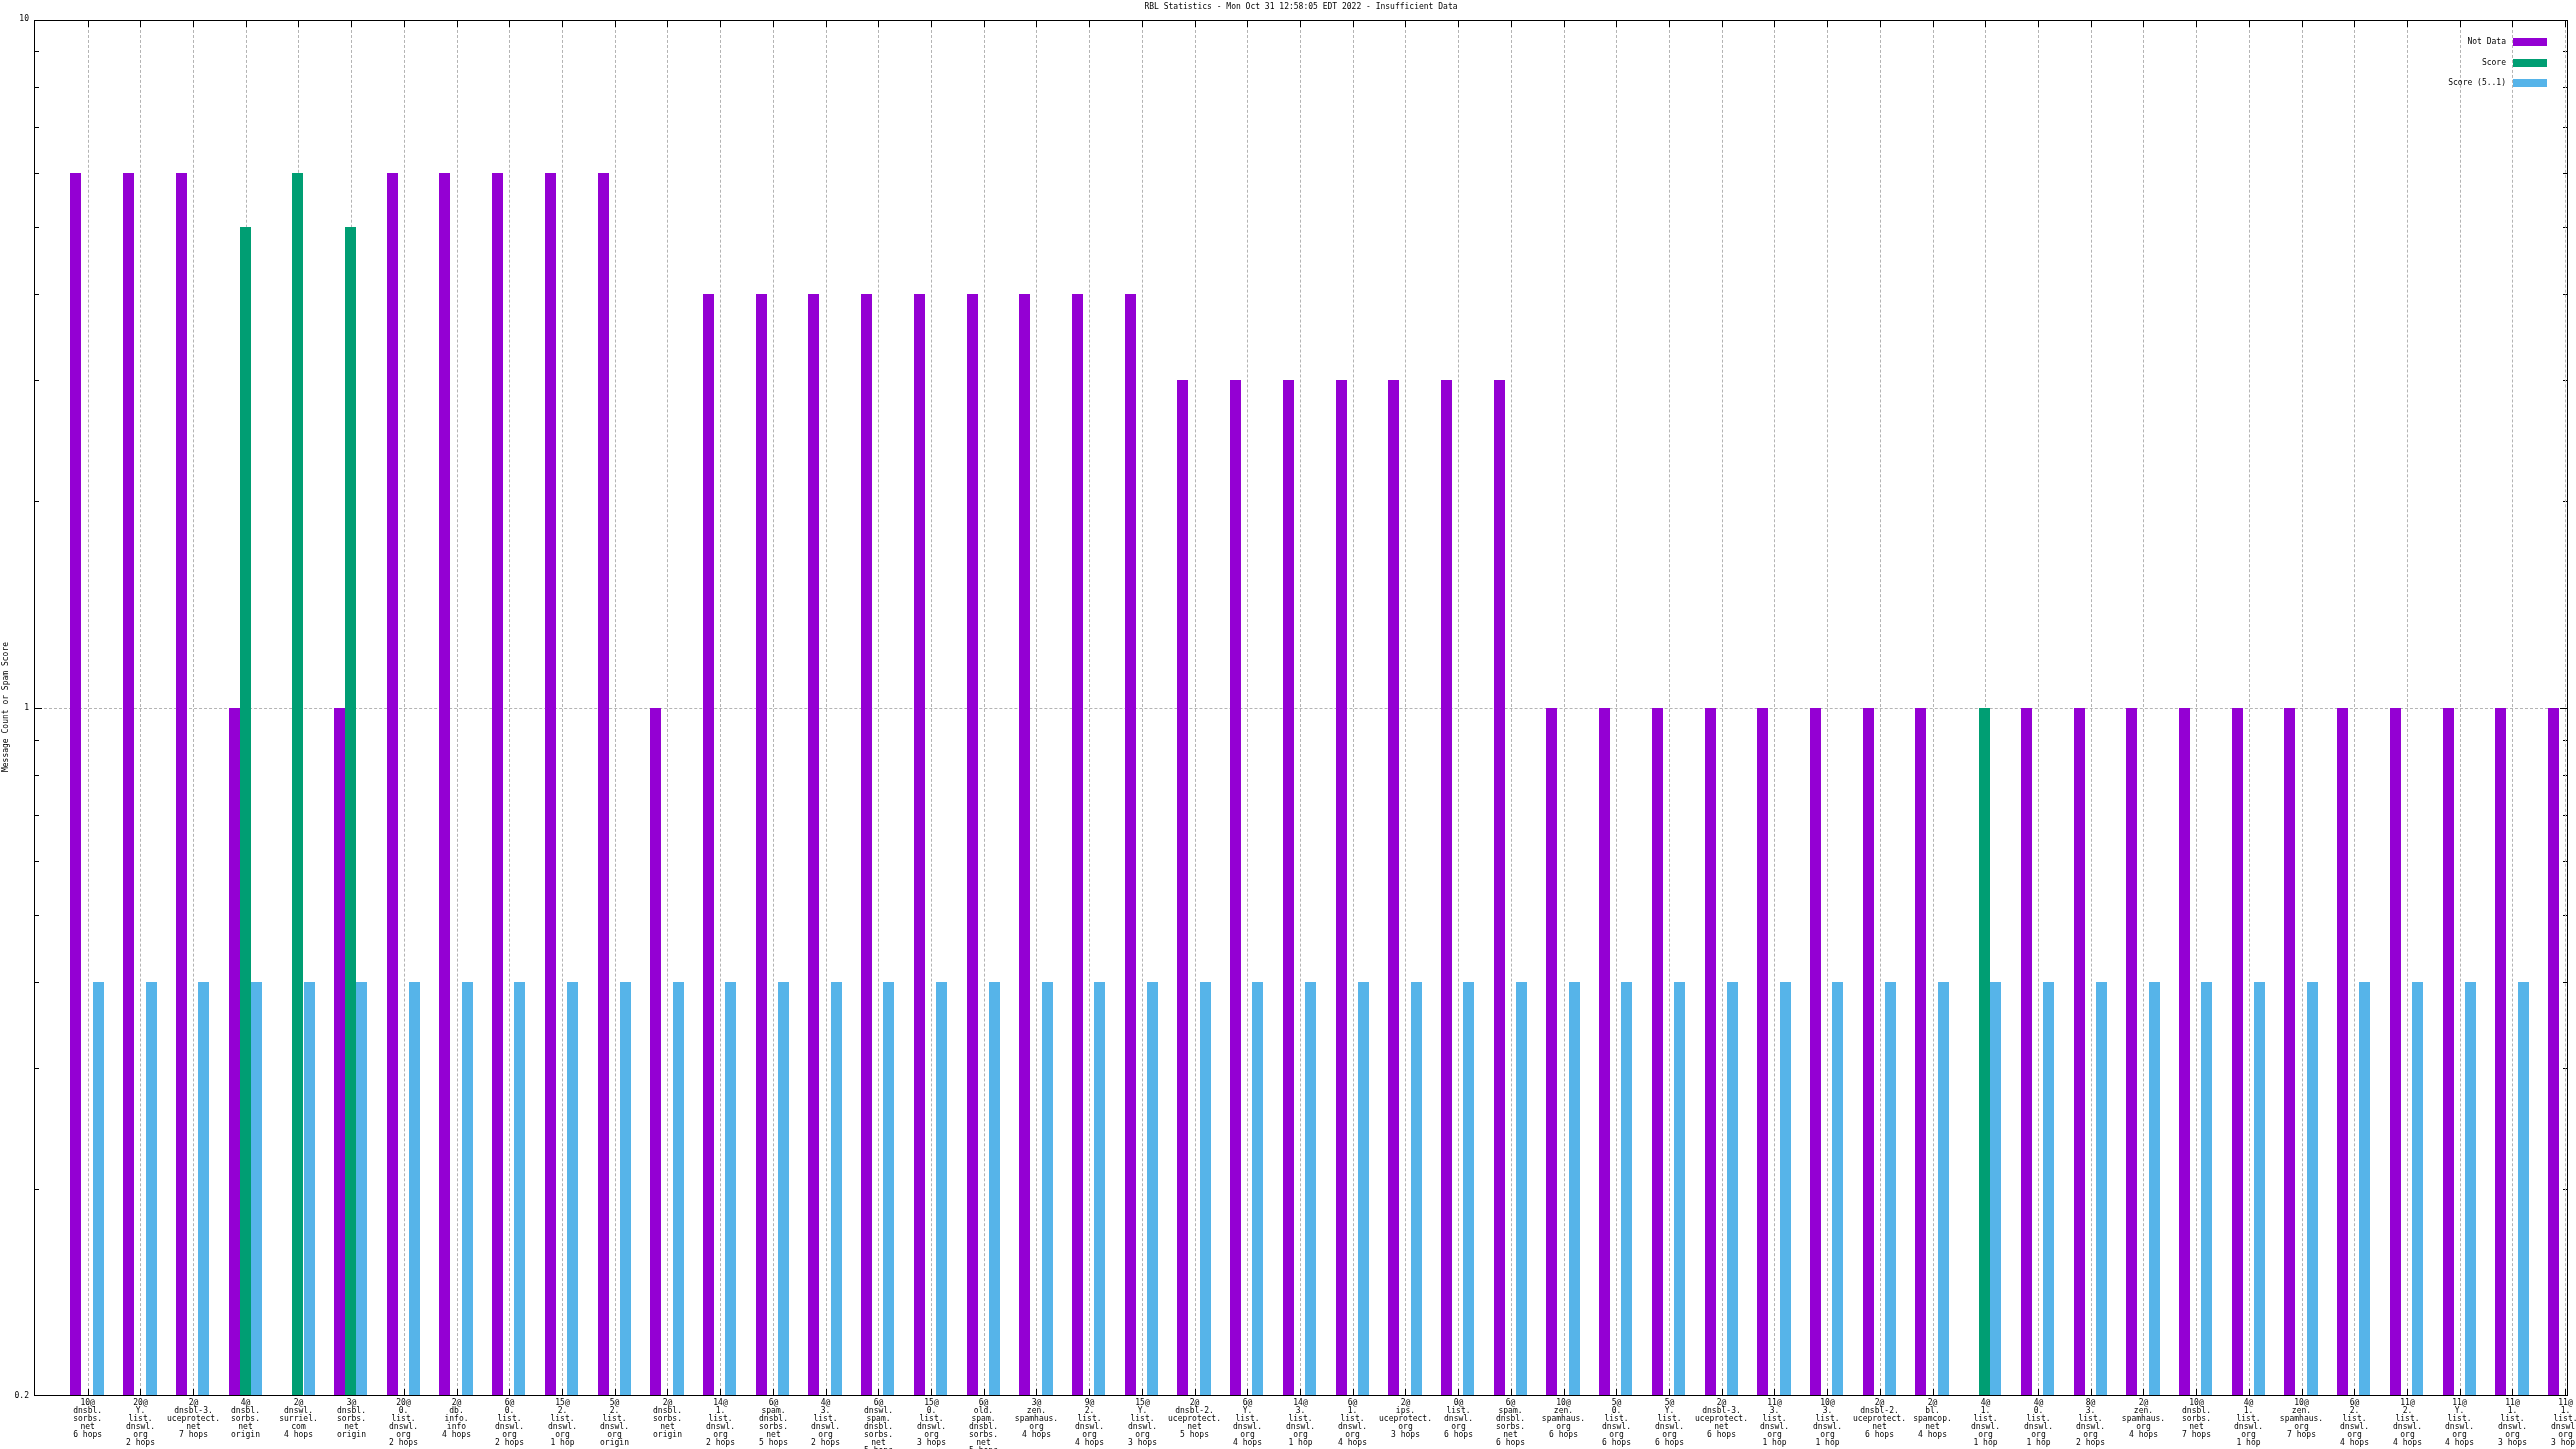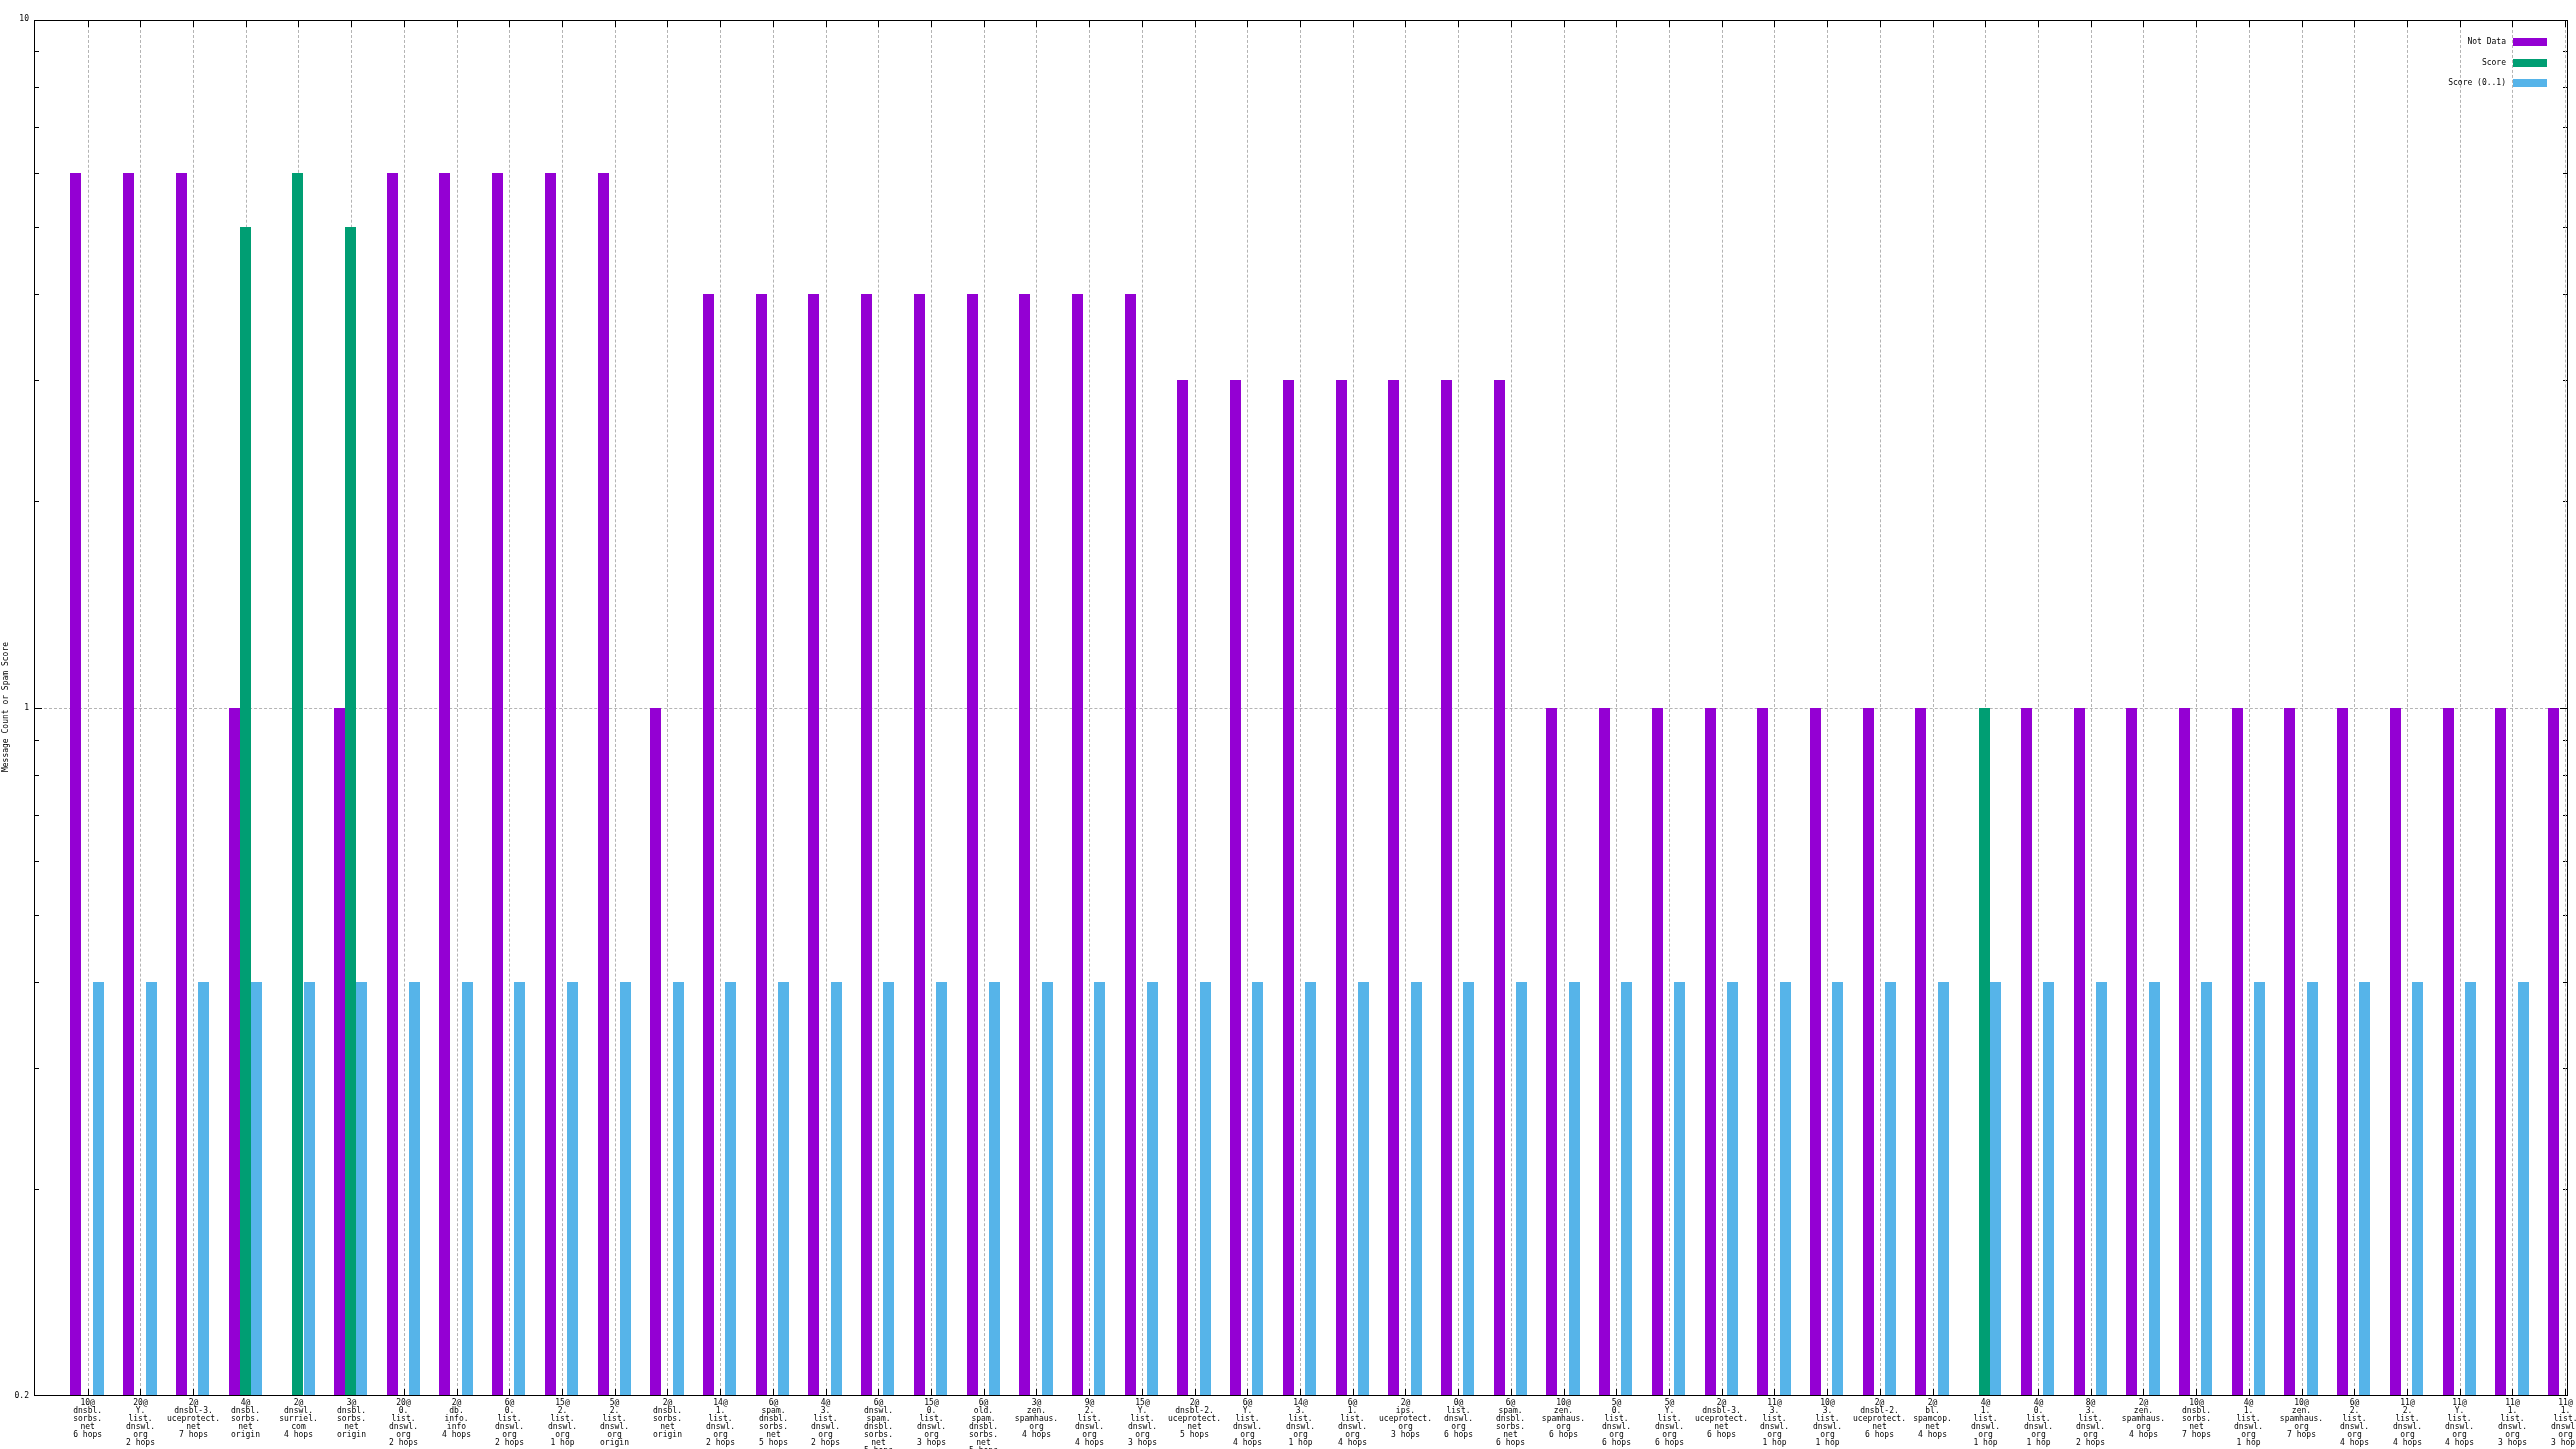--- a/index.html
+++ b/index.html
@@ -27,20 +27,21 @@
   #legend{position:absolute;left:2227px;top:33px;width:334px;}
   .legend-row{position:absolute;height:8.6px;}
   .legend-text{position:absolute;right:55px;top:0;white-space:nowrap;}
   .legend-swatch{position:absolute;right:13.7px;top:0;width:34px;height:7.7px;}
 </style>
 </head>
 <body>
 
 <div id="chart-root">
 
+  <div id="chart-title">RBL Statistics - Mon Oct 31 12:58:05 EDT 2022 - Insufficient Data</div>
 
   <div id="y-axis-label">Message Count or Spam Score</div>
 
   <div class="ytick-label" style="top:15.4px;">10</div>
   <div class="ytick-label" style="top:704px;">1</div>
   <div class="ytick-label" style="top:1392px;">0.2</div>
 
   <div id="plot-clip">
       <div class="hgrid" style="top: 688px; width: 2534px;"></div>
       <div class="tick" style="left: 0px; top: 688px; width: 7.7px; height: 0.9px;"></div>
@@ -694,19 +695,19 @@
   <div id="legend">
     <div class="legend-row" style="top:5.1px;left:0;right:0;">
       <span class="legend-text">Not Data</span>
       <span class="legend-swatch" style="background: rgb(148, 0, 211);"></span>
     </div>
     <div class="legend-row" style="top:26px;left:0;right:0;">
       <span class="legend-text">Score</span>
       <span class="legend-swatch" style="background: rgb(0, 158, 115);"></span>
     </div>
     <div class="legend-row" style="top:46px;left:0;right:0;">
-      <span class="legend-text">Score (0..1)</span>
+      <span class="legend-text">Score (5..1)</span>
       <span class="legend-swatch" style="background: rgb(86, 180, 233);"></span>
     </div>
   </div>
 
 </div>
 
 
 </body></html>

